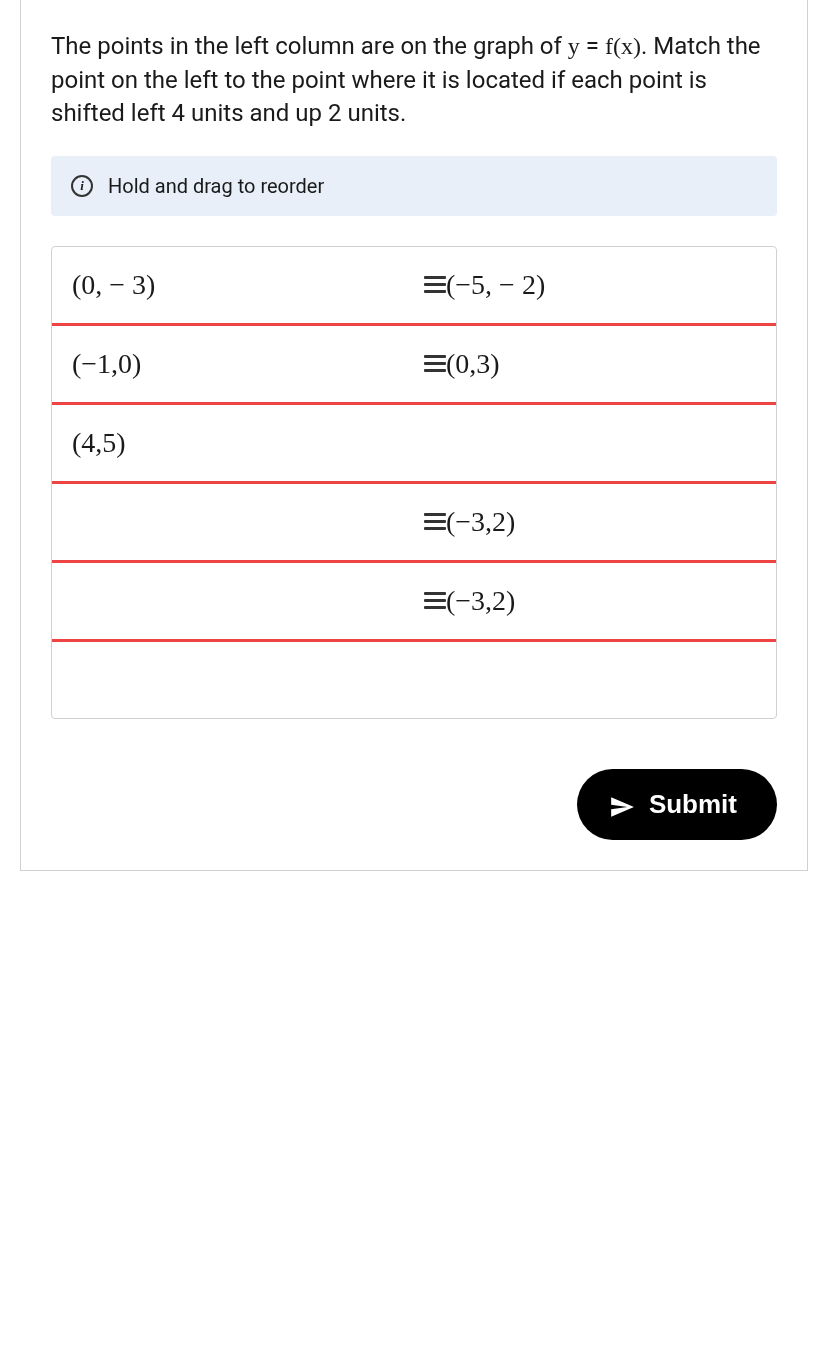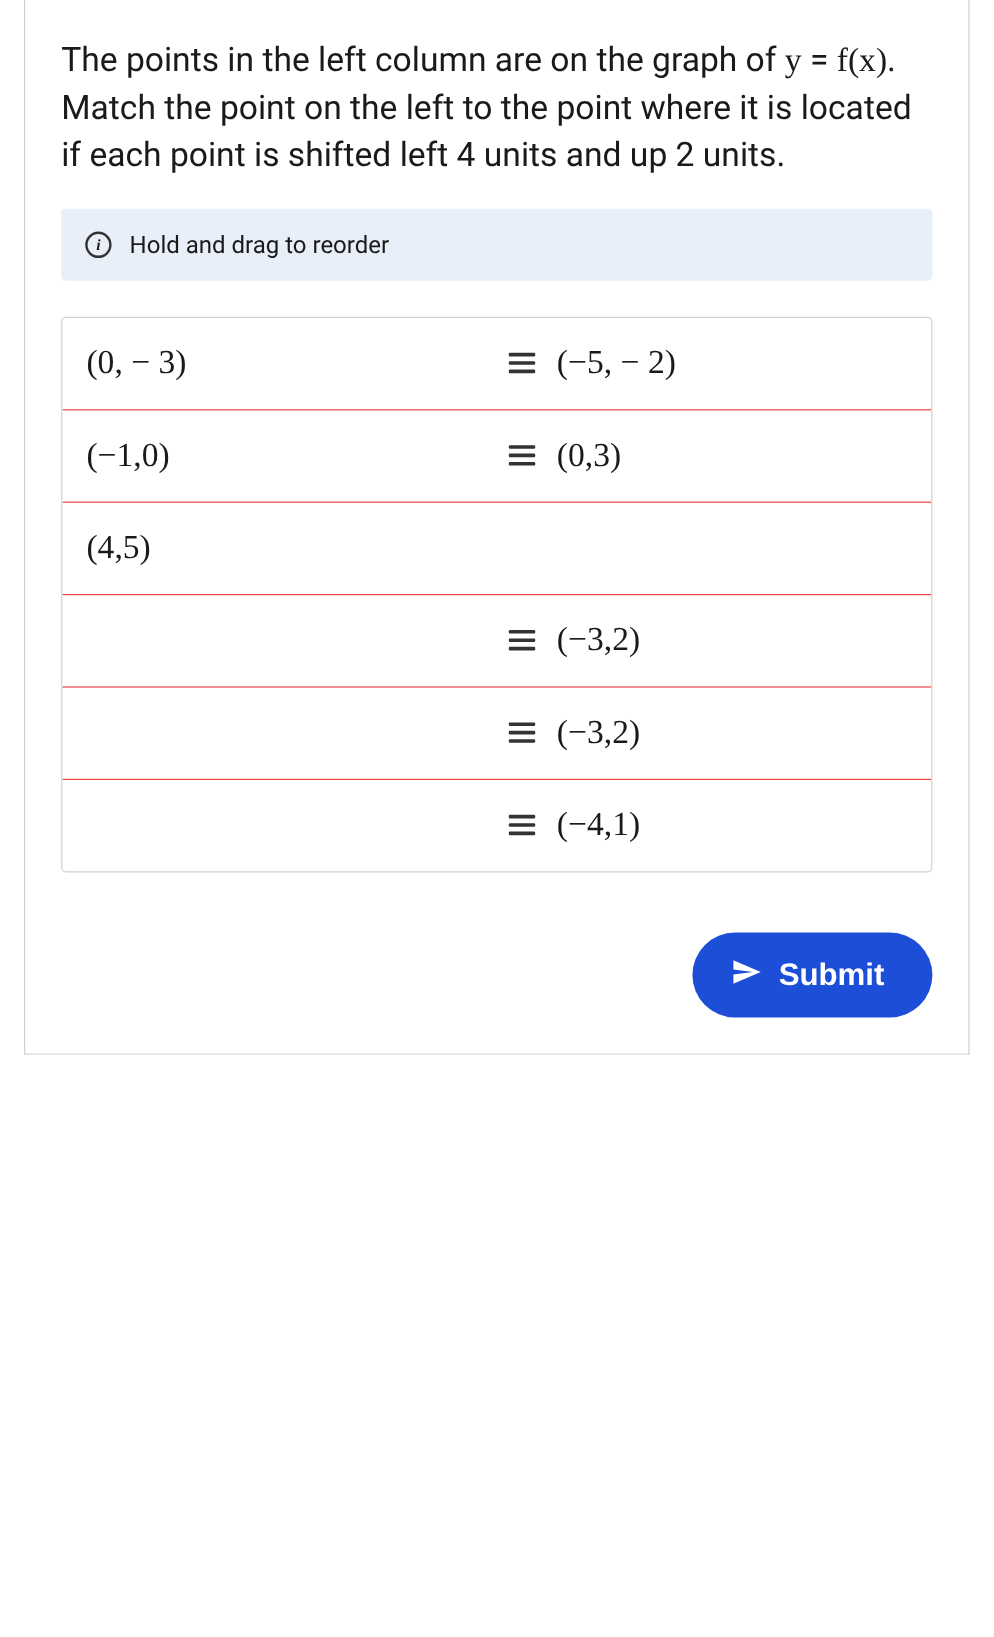--- a/index.html
+++ b/index.html
@@ -13,21 +13,21 @@
       color: #1a1a1a;
       width: 828px;
     }
     .container {
       border: 1px solid #d0d0d0;
       border-top: none;
       padding: 30px 30px 30px 30px;
       margin: 0 20px;
     }
     .question-text {
-      font-size: 28px;
+      font-size: 24px;
       line-height: 1.4;
       color: #1a1a1a;
       margin-bottom: 25px;
     }
     .question-text .math-y {
       font-family: Georgia, 'Times New Roman', serif;
     }
     .question-text .math-fx {
       font-family: Georgia, 'Times New Roman', serif;
       font-style: normal;
@@ -59,42 +59,41 @@
       font-size: 20px;
       color: #1a1a1a;
     }
     .match-table {
       border: 1px solid #d0d0d0;
       border-radius: 4px;
       overflow: hidden;
     }
     .match-row {
       display: flex;
-      border-bottom: 1px solid #ef4444;
+      border-bottom: 3px solid #ef4444;
     }
     .match-row:last-child {
       border-bottom: none;
     }
     .left-cell {
       width: 50%;
       padding: 20px 20px;
       font-size: 28px;
       font-family: Georgia, 'Times New Roman', serif;
       display: flex;
       align-items: center;
       min-height: 76px;
     }
     .right-cell {
       width: 50%;
       padding: 20px 10px;
       font-size: 28px;
       font-family: Georgia, 'Times New Roman', serif;
       display: flex;
       align-items: center;
-      gap: 18px;
       min-height: 76px;
     }
     .drag-handle {
       display: flex;
       flex-direction: column;
       gap: 4px;
       flex-shrink: 0;
       padding: 2px 0;
     }
     .drag-line {
@@ -102,29 +101,29 @@
       height: 3px;
       background: #333;
       border-radius: 1px;
     }
     .submit-wrap {
       display: flex;
       justify-content: flex-end;
       margin-top: 50px;
     }
     .submit-btn {
-      background: #1d4ed8;
+      background: #000000;
       color: #ffffff;
       border: none;
       border-radius: 40px;
       padding: 20px 40px 20px 32px;
       font-size: 26px;
       font-weight: 600;
       display: flex;
-      align-items: flex-start;
+      align-items: flex-end;
       gap: 14px;
       cursor: pointer;
     }
     .plane-icon svg {
       width: 26px;
       height: 26px;
       display: block;
     }
   </style>
 </head>
@@ -192,28 +191,20 @@
             <span class="drag-line"></span>
             <span class="drag-line"></span>
         </span>
         <span>(−3,2)</span>
       </div>
     </div>
 
 
     <div class="match-row">
       <div class="left-cell"></div>
-      <div class="right-cell">
-        <span class="drag-handle">
-          <span class="drag-line"></span>
-            <span class="drag-line"></span>
-            <span class="drag-line"></span>
-        </span>
-        <span>(−4,1)</span>
-      </div>
     </div>
 
   </div>
 
   <div class="submit-wrap">
     <button class="submit-btn">
       <span class="plane-icon">
         <svg viewBox="0 0 24 24" fill="#ffffff">
             <path d="M2 21l21-9L2 3v7l15 2-15 2v7z"></path>
           </svg>

